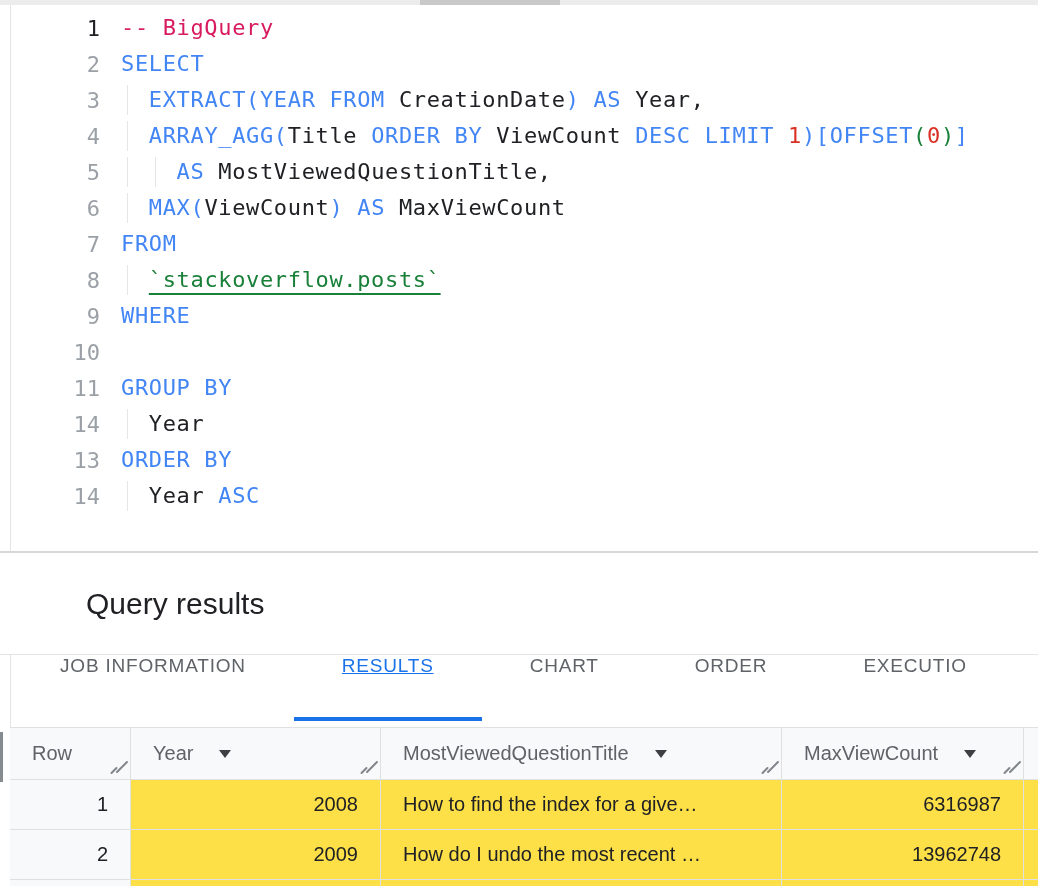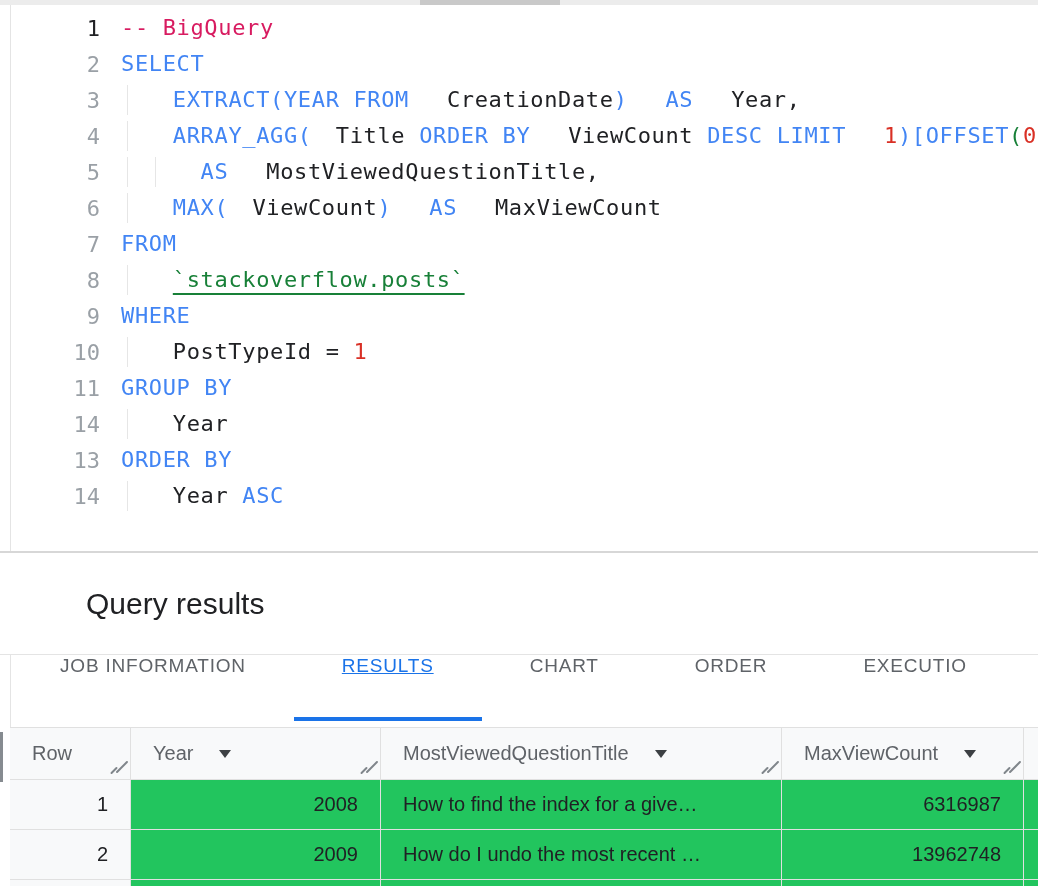--- a/index.html
+++ b/index.html
@@ -18,21 +18,21 @@
   .editor{position:absolute;top:5px;left:0;width:1038px;height:546px;background:#fff;padding-top:5px;box-sizing:border-box;}
   .code-line{position:relative;height:36px;display:flex;align-items:center;
     font-family:"DejaVu Sans Mono",monospace;font-size:22px;letter-spacing:.65px;}
   .gutter{display:inline-block;width:90px;margin-left:10px;text-align:right;
     color:var(--line-number,#9aa0a6);font-size:22px;letter-spacing:0;flex:none;}
   .gutter.active{color:#202124;}
   .codebox{position:relative;margin-left:21px;height:36px;line-height:36px;flex:1;}
   .codebox pre{margin:0;font:inherit;line-height:36px;white-space:pre;}
   .indent-guide{position:absolute;top:3px;bottom:3px;width:1px;background:#e6e6e6;}
   .tok-k{color:var(--kw,#4285f4);}
-  .tok-p{color:var(--plain,#202124);padding-left:24px;}
+  .tok-p{color:var(--plain,#202124);}
   .tok-c{color:var(--comment,#d81b60);}
   .tok-n{color:var(--number,#d93025);}
   .tok-g{color:var(--green,#188038);}
   .tok-t{color:var(--green,#188038);text-decoration:underline;text-decoration-color:var(--green,#188038);text-decoration-thickness:2px;text-underline-offset:6px;}
   
   .divider-editor{position:absolute;top:551px;left:0;width:1038px;height:2px;background:#d7d7d7;}
   .divider-tabs{position:absolute;top:654px;left:0;width:1038px;height:1px;background:#e4e4e4;}
   
   .results-header{position:absolute;top:553px;left:0;width:1038px;height:101px;display:flex;align-items:center;background:#fff;}
   .results-title{margin-left:86px;font-size:30px;font-weight:400;color:#202124;}
@@ -41,21 +41,21 @@
   .tab{position:relative;height:72px;padding:0 48px;display:flex;
     font-size:19px;font-weight:500;letter-spacing:.8px;color:var(--tab-inactive,#5f6368);cursor:pointer;white-space:nowrap;}
   .tab.active{color:var(--accent,#1a73e8);text-decoration:underline;}
   .tab .underline{position:absolute;left:0;right:0;bottom:6px;height:4px;background:var(--accent,#1a73e8);}
   
   .rtable{position:absolute;top:727px;left:10px;width:1028px;bottom:0;overflow:hidden;
     border-top:1px solid var(--border,#e0e0e0);}
   .trow{display:flex;width:1028px;}
   .cell{box-sizing:border-box;border-right:1px solid var(--border,#e0e0e0);
     border-bottom:1px solid var(--border,#e0e0e0);overflow:hidden;white-space:nowrap;
-    display:flex;align-items:center;font-size:20px;background:#22c55e;}
+    display:flex;align-items:center;font-size:20px;background:#fde047;}
   .trow.head .cell{height:52px;background:var(--header-bg,#f8f9fa);color:var(--header-text,#5f6368);
     font-weight:500;position:relative;}
   .trow.body .cell{height:50px;color:#202124;}
   .cell.c0{width:121px;align-items:center;}
   .cell.c1{width:250px;}
   .cell.c2{width:401px;}
   .cell.c3{width:242px;}
   .cell.c4{width:14px;flex:1;border-right:none;}
   .cell.al-right{justify-content:flex-end;padding-right:22px;}
   .cell.al-left{justify-content:flex-start;padding-left:22px;}
@@ -132,24 +132,20 @@
       </div>
     </div>
     <div class="code-line">
       <span class="gutter">9</span>
       <div class="codebox">
         <pre><span class="tok-k">WHERE</span></pre>
       </div>
     </div>
     <div class="code-line">
       <span class="gutter">10</span>
-      <div class="codebox">
-        <span class="indent-guide" style="left: 6px;"></span>
-        <pre><span class="tok-p">  PostTypeId = </span><span class="tok-n">1</span></pre>
-      </div>
     </div>
     <div class="code-line">
       <span class="gutter">11</span>
       <div class="codebox">
         <pre><span class="tok-k">GROUP BY</span></pre>
       </div>
     </div>
     <div class="code-line">
       <span class="gutter">14</span>
       <div class="codebox">

